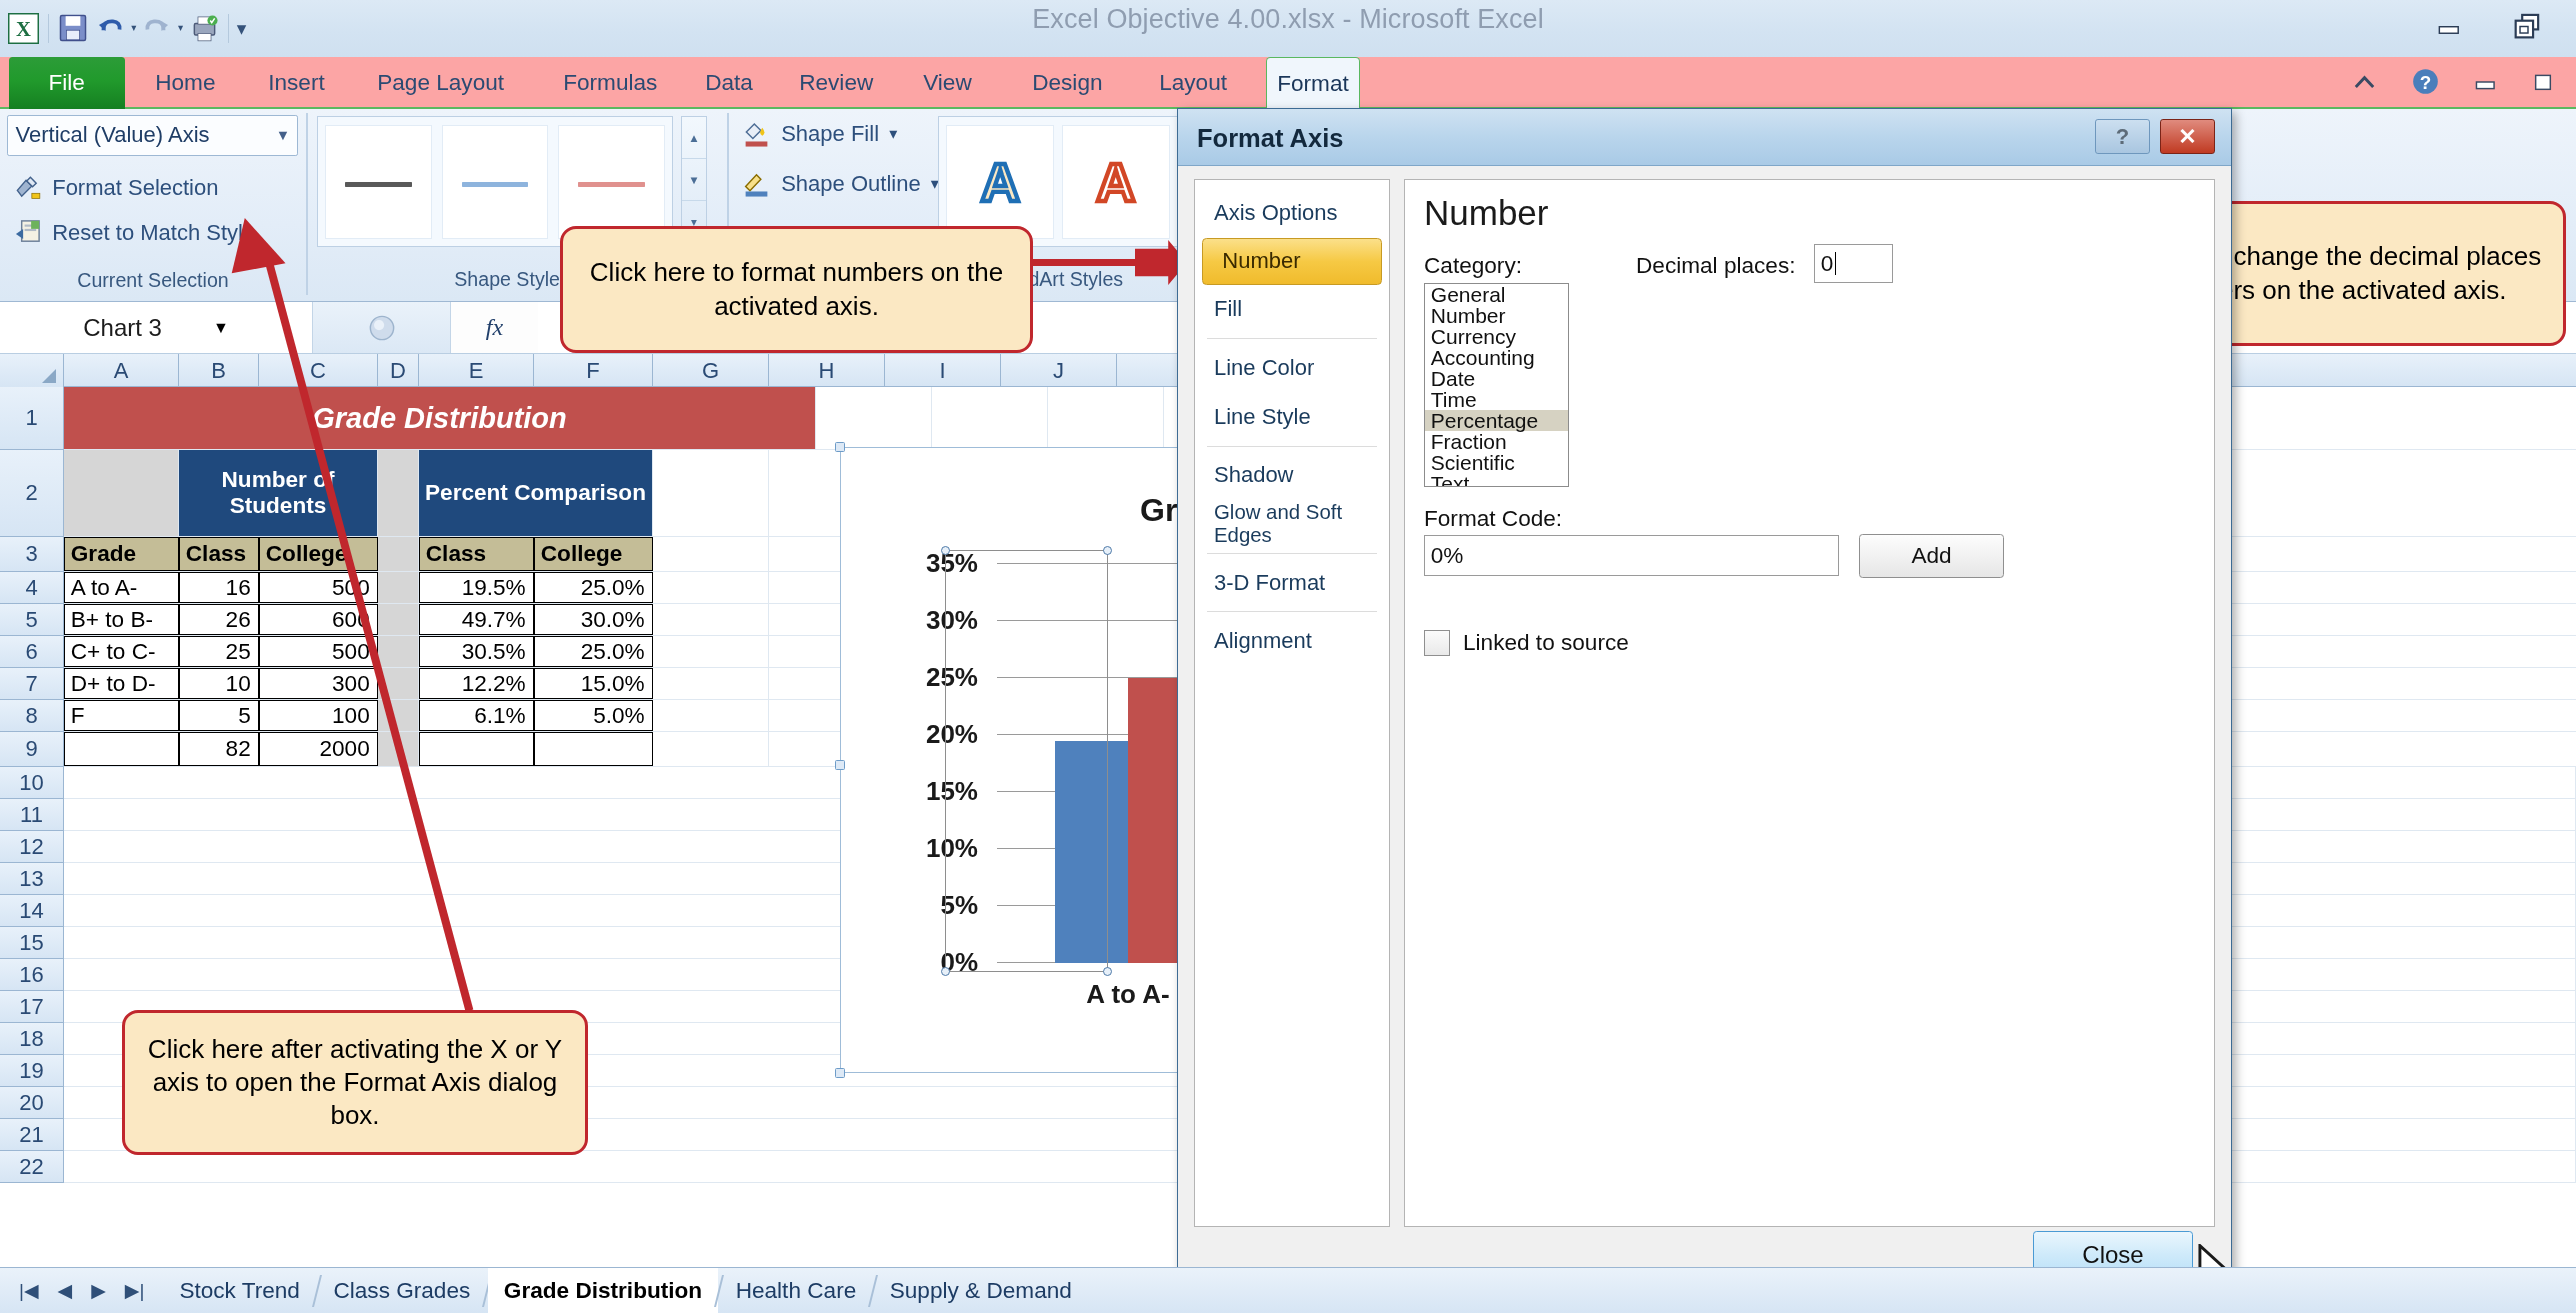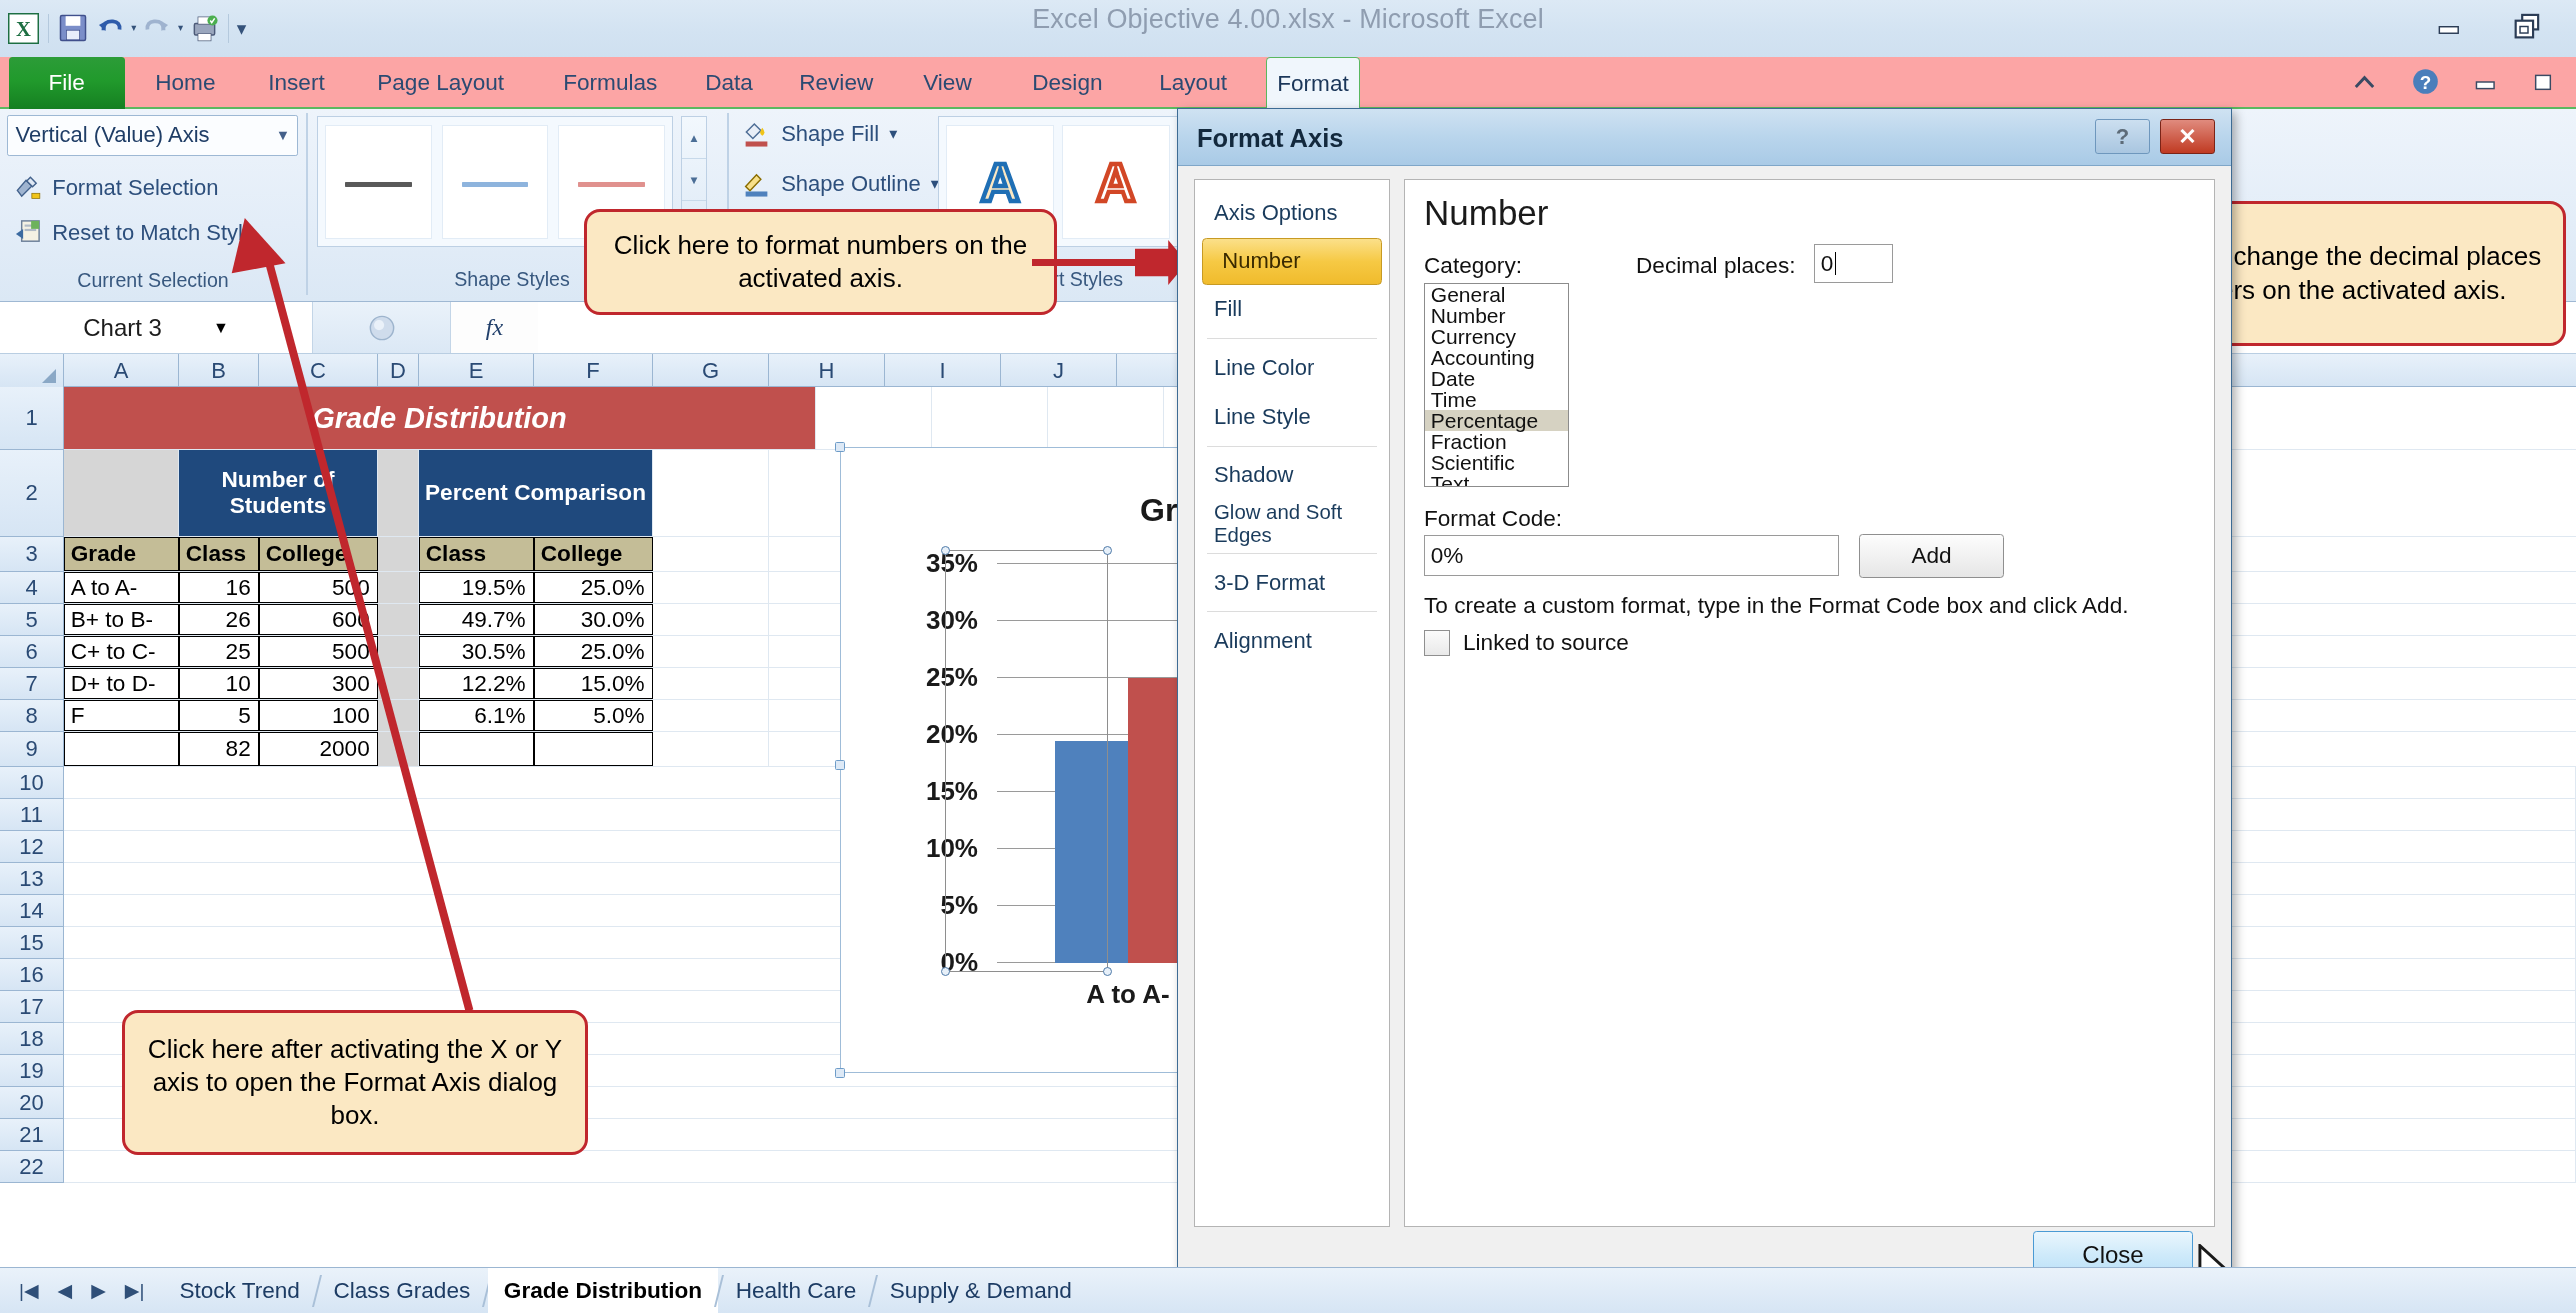--- a/index.html
+++ b/index.html
@@ -686,21 +686,21 @@
 
     <div id="axis-select">
       <span class="h2" style="left:-5.1px;top:-5.1px;"></span>
       <span class="h2" style="right:-5.1px;top:-5.1px;"></span>
       <span class="h2" style="left:-5.1px;bottom:-5.1px;"></span>
       <span class="h2" style="right:-5.1px;bottom:-5.1px;"></span>
     </div>
   </div>
 </div>
 
-<div class="callout" style="left:560px; top:209px; width:473px; height:106px;margin-left:24px;">
+<div class="callout" style="left:560px; top:226px; width:473px; height:127px;">
   <span>Click here to format numbers on the activated axis.</span>
 </div>
 <div class="redline" style="left:1032px; top:259px; width:116px; height:6.5px;"></div>
 <svg style="position:absolute; left:1135px; top:240px;" width="52" height="45" viewBox="0 0 72 62">
   <path d="M0 12 L46 12 L46 0 L72 31 L46 62 L46 50 L0 50 Z" fill="#c0272d"></path>
 </svg>
 
 <div class="callout" style="left:2057px; top:201px; width:509px; height:145px;">
   <span>Click here to change the decimal places for numbers on the activated axis.</span>
 </div>
@@ -770,21 +770,20 @@
       <span>0</span>
       <span style="display:inline-block;width:1.5px;height:23px;background:#000;margin-left:1.5px;"></span>
     </div>
 
     <div id="fmt-label">Format Code:</div>
     <div id="fmt-input">
       <span>0%</span>
     </div>
     <div id="add-btn">Add</div>
 
-    <div id="hint1">To create a custom format, type in the Format Code box and click Add.</div>
 
     <div id="chk-row">
       <span id="chk-box"></span>
       <span id="chk-label">Linked to source</span>
     </div>
 
   </div>
 
   <div id="close-btn">Close</div>
 </div>

